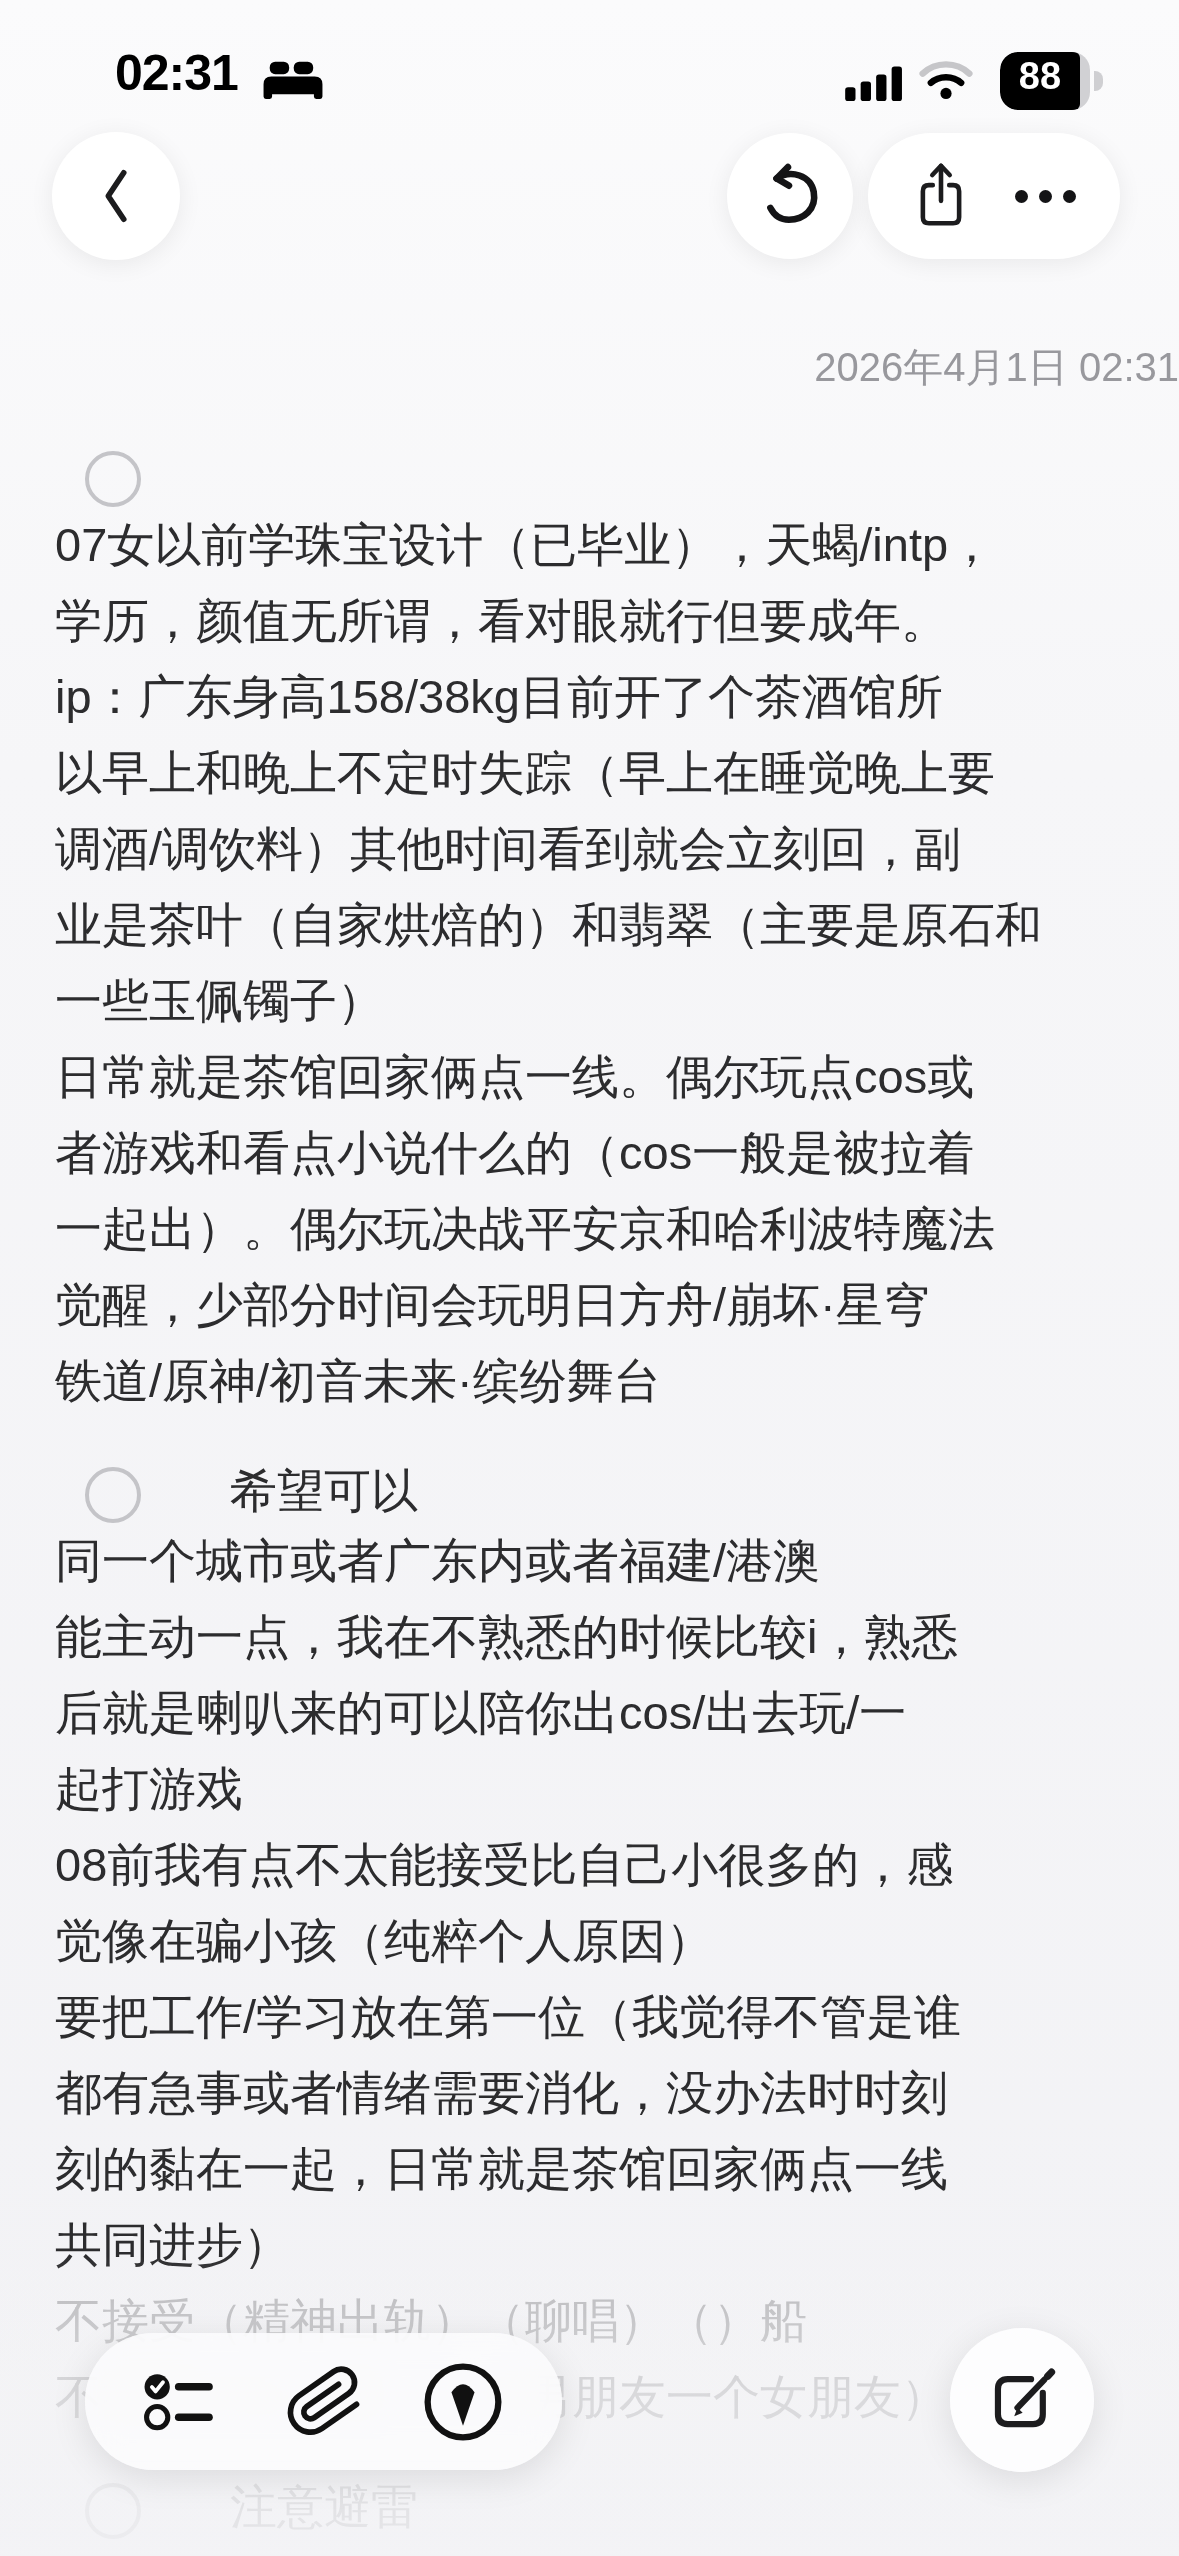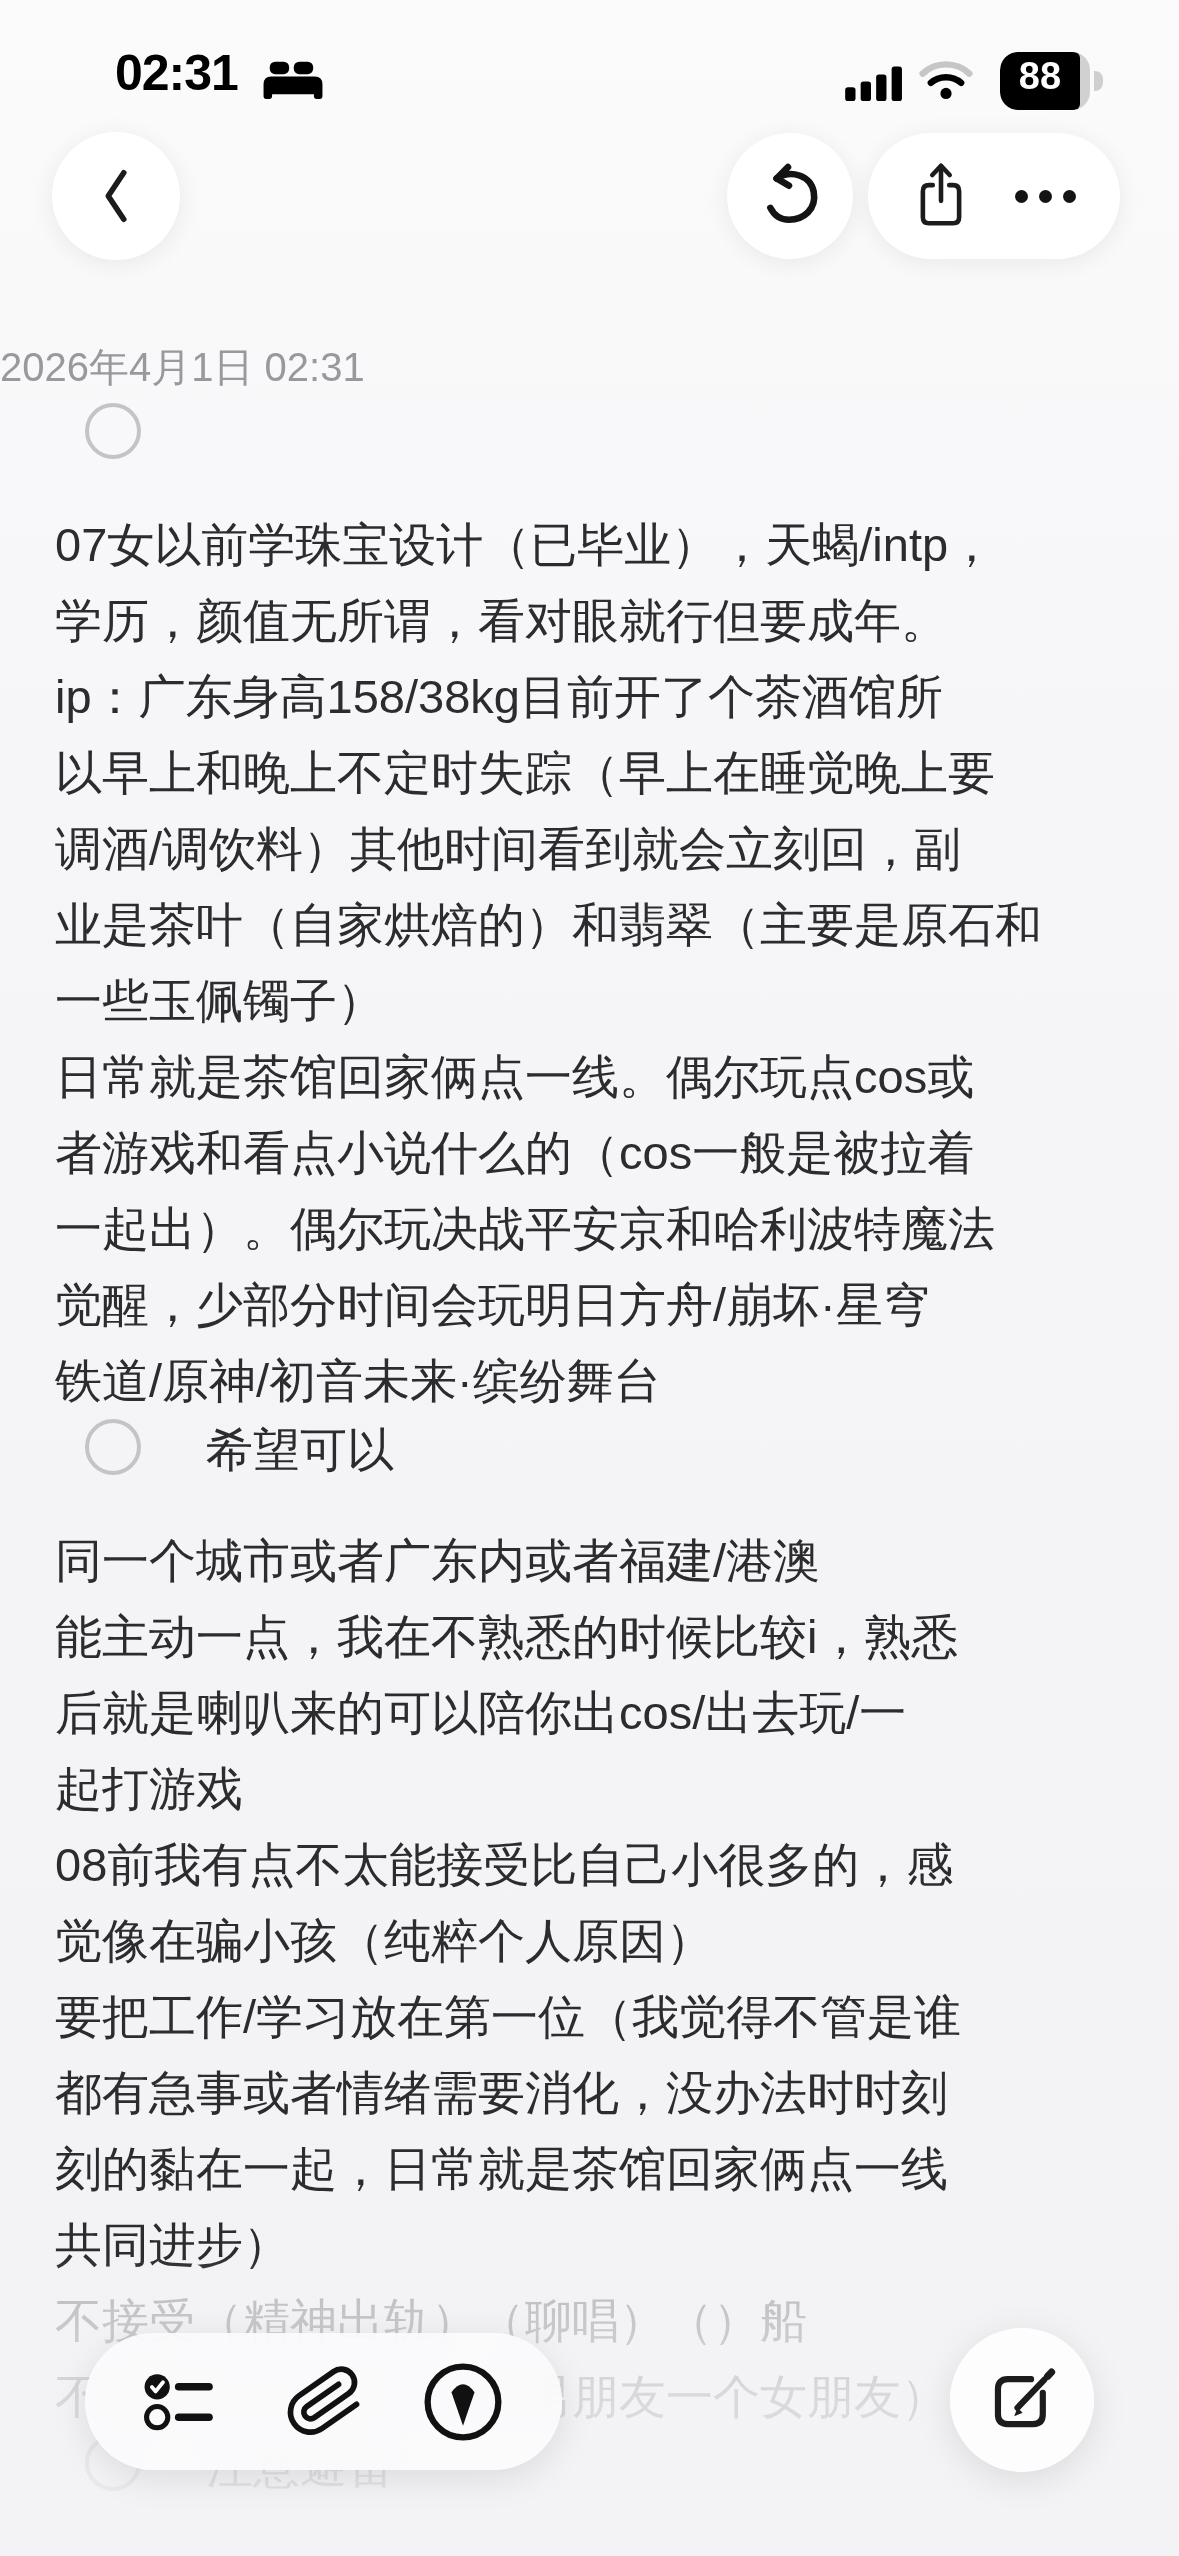--- a/index.html
+++ b/index.html
@@ -20,24 +20,24 @@
   .battery-nub{position:absolute;left:1094px;top:71px;width:9px;height:20px;border-radius:0 8px 8px 0;background:#cfcfd2;}
   
   .circle-btn{position:absolute;background:#fff;border-radius:50%;box-shadow:0 4px 24px rgba(0,0,0,.07);display:flex;align-items:center;justify-content:center;}
   .btn-back{left:52px;top:132px;width:128px;height:128px;}
   .btn-undo{left:727px;top:133px;width:126px;height:126px;}
   .actions-pill{position:absolute;left:868px;top:133px;width:252px;height:126px;background:#fff;border-radius:63px;
     box-shadow:0 4px 24px rgba(0,0,0,.07);display:flex;align-items:center;justify-content:space-evenly;}
   .dots{display:flex;gap:11px;}
   .dots i{width:13px;height:13px;border-radius:50%;background:#141416;}
   
-  .date-line{position:absolute;left:0;top:340px;width:100%;text-align:left;font-size:40px;color:#98989d;}
+  .date-line{position:absolute;left:0;top:340px;width:100%;text-align:right;font-size:40px;color:#98989d;}
   .note-body{position:absolute;left:0;top:403px;right:0;padding:0 30px 0 55px;z-index:2;}
   .line{height:76px;line-height:76px;font-size:47px;white-space:nowrap;overflow:hidden;color:#2c2c2e;}
-  .cl-row{height:104px;display:flex;align-items:flex-start;}
+  .cl-row{height:104px;display:flex;align-items:flex-end;gap:24px;}
   .cl-circle{flex:0 0 auto;width:56px;height:56px;box-sizing:border-box;border:4px solid #c4c4c8;border-radius:50%;margin-left:30px;margin-right:65px;background:transparent;}
   .cl-text{font-size:47px;color:#2c2c2e;white-space:nowrap;}
   .faded,.faded .cl-text{color:#b7b7ba;}
   .cl-row.faded .cl-circle{border-color:#d3d3d6;}
   
   .bottom-fade{position:absolute;left:0;right:0;bottom:0;height:300px;z-index:5;pointer-events:none;
     background:linear-gradient(180deg,rgba(244,244,246,0) 0%,rgba(244,244,246,.55) 45%,rgba(243,243,246,.8) 100%);}
   
   .tools-pill{position:absolute;left:85px;top:2333px;width:477px;height:137px;border-radius:69px;z-index:10;
     background:rgba(252,252,253,.86);backdrop-filter:blur(18px);-webkit-backdrop-filter:blur(18px);

